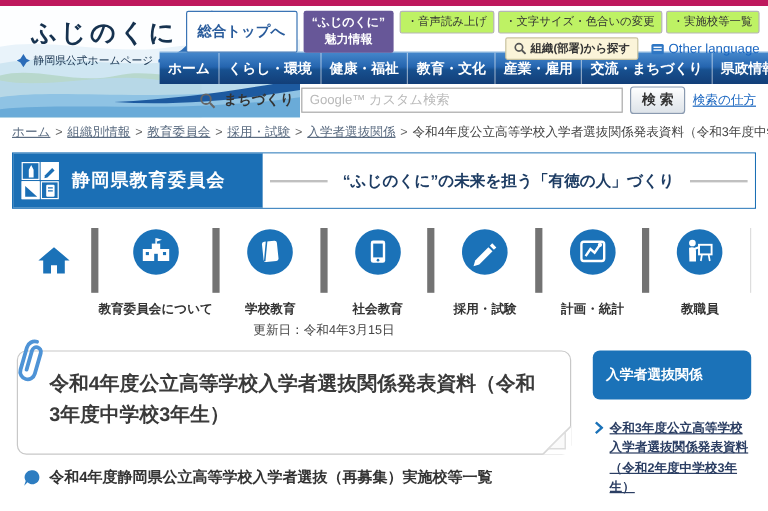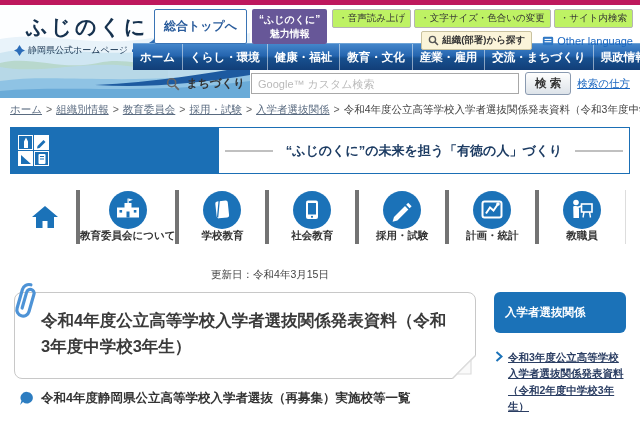--- a/index.html
+++ b/index.html
@@ -58,22 +58,22 @@
   .tile { border:1px solid #fff; display:flex; align-items:center; justify-content:center; }
   .tile.blue { background:#1b6fb5; } .tile.white { background:#fff; }
   .banner-org { color:#fff; font-size:15px; font-weight:bold; letter-spacing:1px; white-space:nowrap; }
   .banner-right { flex:1; background:#fff; display:flex; align-items:center; justify-content:center; gap:13px; }
   .dash { width:48px; height:2px; background:#c0c0c0; }
   .slogan { font-size:13px; font-weight:bold; color:#1d3c63; white-space:nowrap; }
 
   
   .icon-nav { display:flex; align-items:stretch; padding:10px 14px 8px; height:72px; }
   .home-item { width:62px; display:flex; align-items:center; justify-content:center; }
-  .icon-item { flex:1; display:flex; flex-direction:column; align-items:center; gap:0;
-    border-left:4px solid #737373; padding-top:1px; }
+  .icon-item { flex:1; display:flex; flex-direction:column; align-items:center; gap:22px;
+    border-left:6px solid #737373; padding-top:1px; }
   .icon-item:last-child { border-right:1px solid #ddd; }
   .circle { width:38px; height:38px; border-radius:50%; background:#1b72b8;
     display:flex; align-items:center; justify-content:center; flex:none; }
   .icon-label { font-size:10.5px; font-weight:bold; color:#333; white-space:nowrap; }
 
   
   .updated { text-align:center; font-size:10.5px; color:#444; padding:16px 100px 10px 0; }
   .content { display:flex; padding:0 14px; gap:18px; align-items:flex-start; }
   .main-col { flex:1; min-width:0; }
   .title-box { position:relative; border:1px solid #c8c8c8; border-radius:8px; background:#fff;
@@ -128,21 +128,21 @@
   <div class="header-right">
     <a class="btn-top">総合トップへ</a>
     <a class="btn-appeal">
       <span>“ふじのくに”</span>
       <span>魅力情報</span>
     </a>
     <div class="util-col">
       <div class="util-row">
         <a class="util-btn">・音声読み上げ</a>
         <a class="util-btn">・文字サイズ・色合いの変更</a>
-        <a class="util-btn">・サイト内検索</a>
+        <a class="util-btn">・実施校等一覧</a>
       </div>
       <div class="util-row2">
         <a class="org-btn">
           <svg width="11" height="11" viewBox="0 0 16 16">
             <circle cx="6.5" cy="6.5" r="4.5" fill="none" stroke="#555" stroke-width="2"></circle>
             <line x1="10" y1="10" x2="14.5" y2="14.5" stroke="#555" stroke-width="2.2"></line>
           </svg>
           <span>組織(部署)から探す</span>
         </a>
         <a class="lang-link">
@@ -202,20 +202,21 @@
           </svg>
       </div>
       <div class="tile blue">
         <svg width="10" height="12" viewBox="0 0 10 12">
             <rect x="1.5" y="1" width="7" height="10" rx="1" fill="#fff"></rect>
             <line x1="3" y1="3.5" x2="7" y2="3.5" stroke="#1b6fb5" stroke-width="1"></line>
             <line x1="3" y1="6" x2="7" y2="6" stroke="#1b6fb5" stroke-width="1"></line>
           </svg>
       </div>
     </div>
+    <span class="banner-org">静岡県教育委員会</span>
   </div>
   <div class="banner-right">
     <span class="dash"></span>
     <span class="slogan">“ふじのくに”の未来を担う「有徳の人」づくり</span>
     <span class="dash"></span>
   </div>
 </div>
 
 <div class="icon-nav">
   <a class="home-item">

